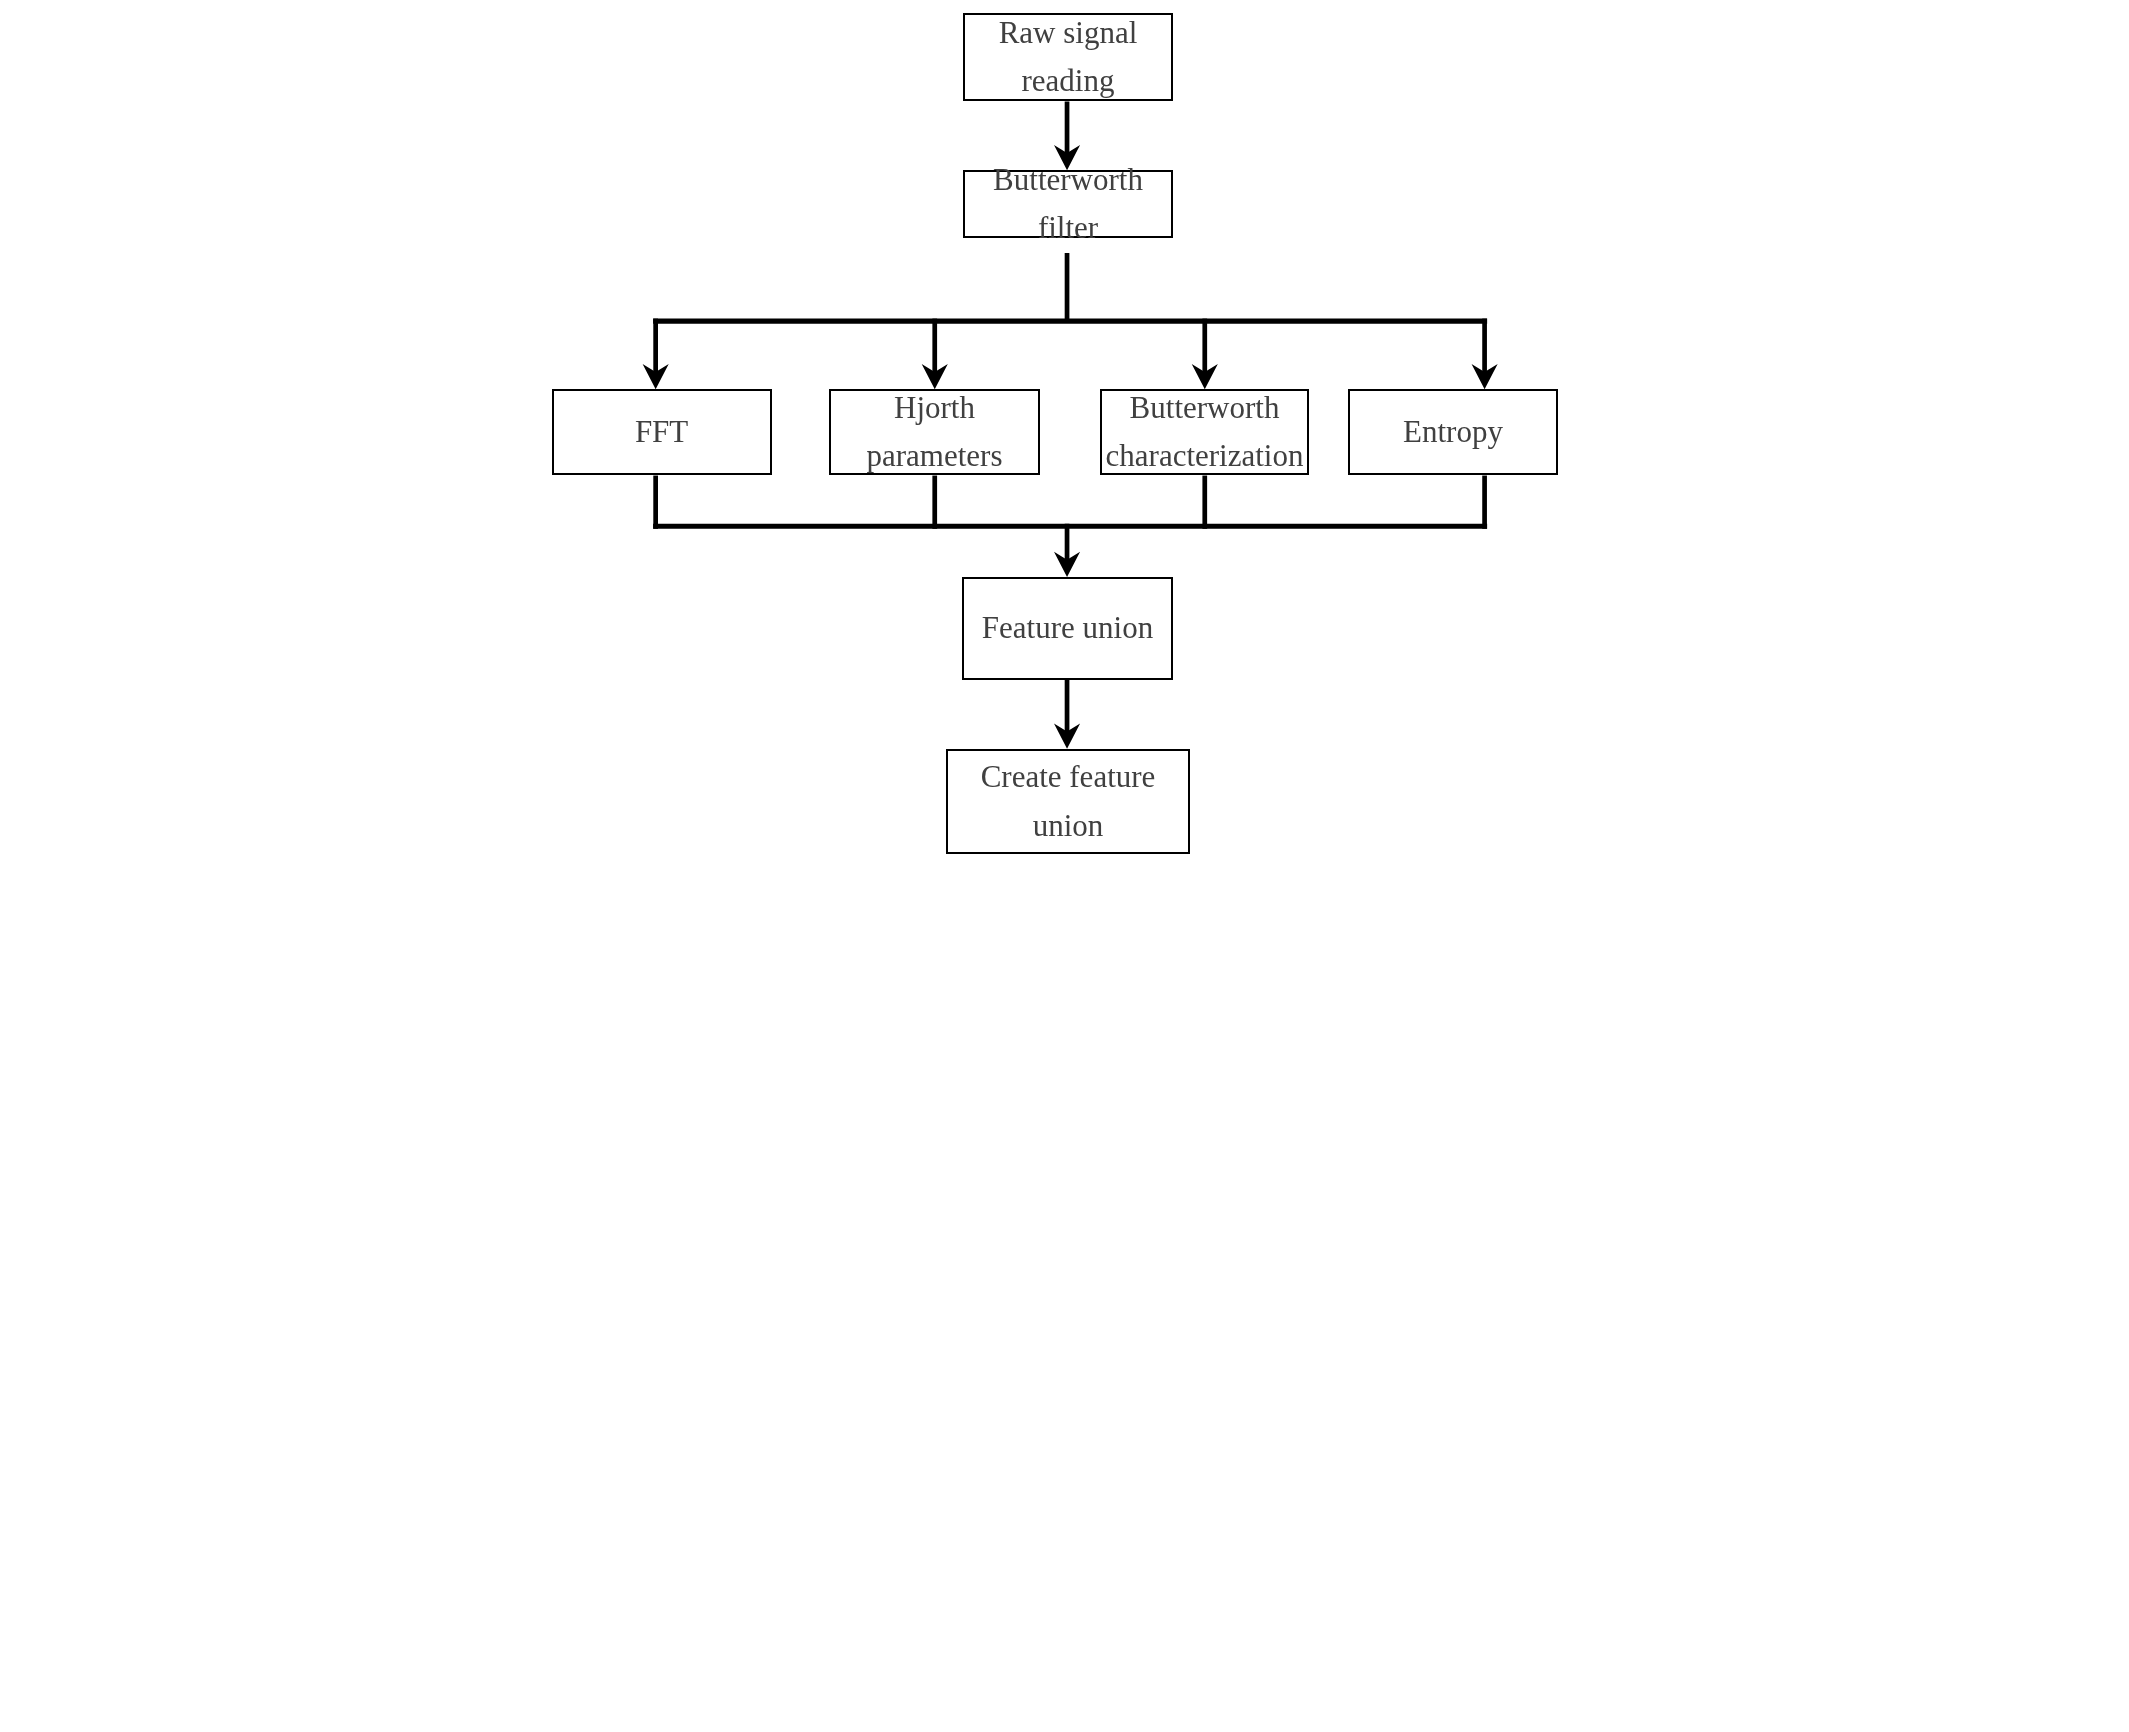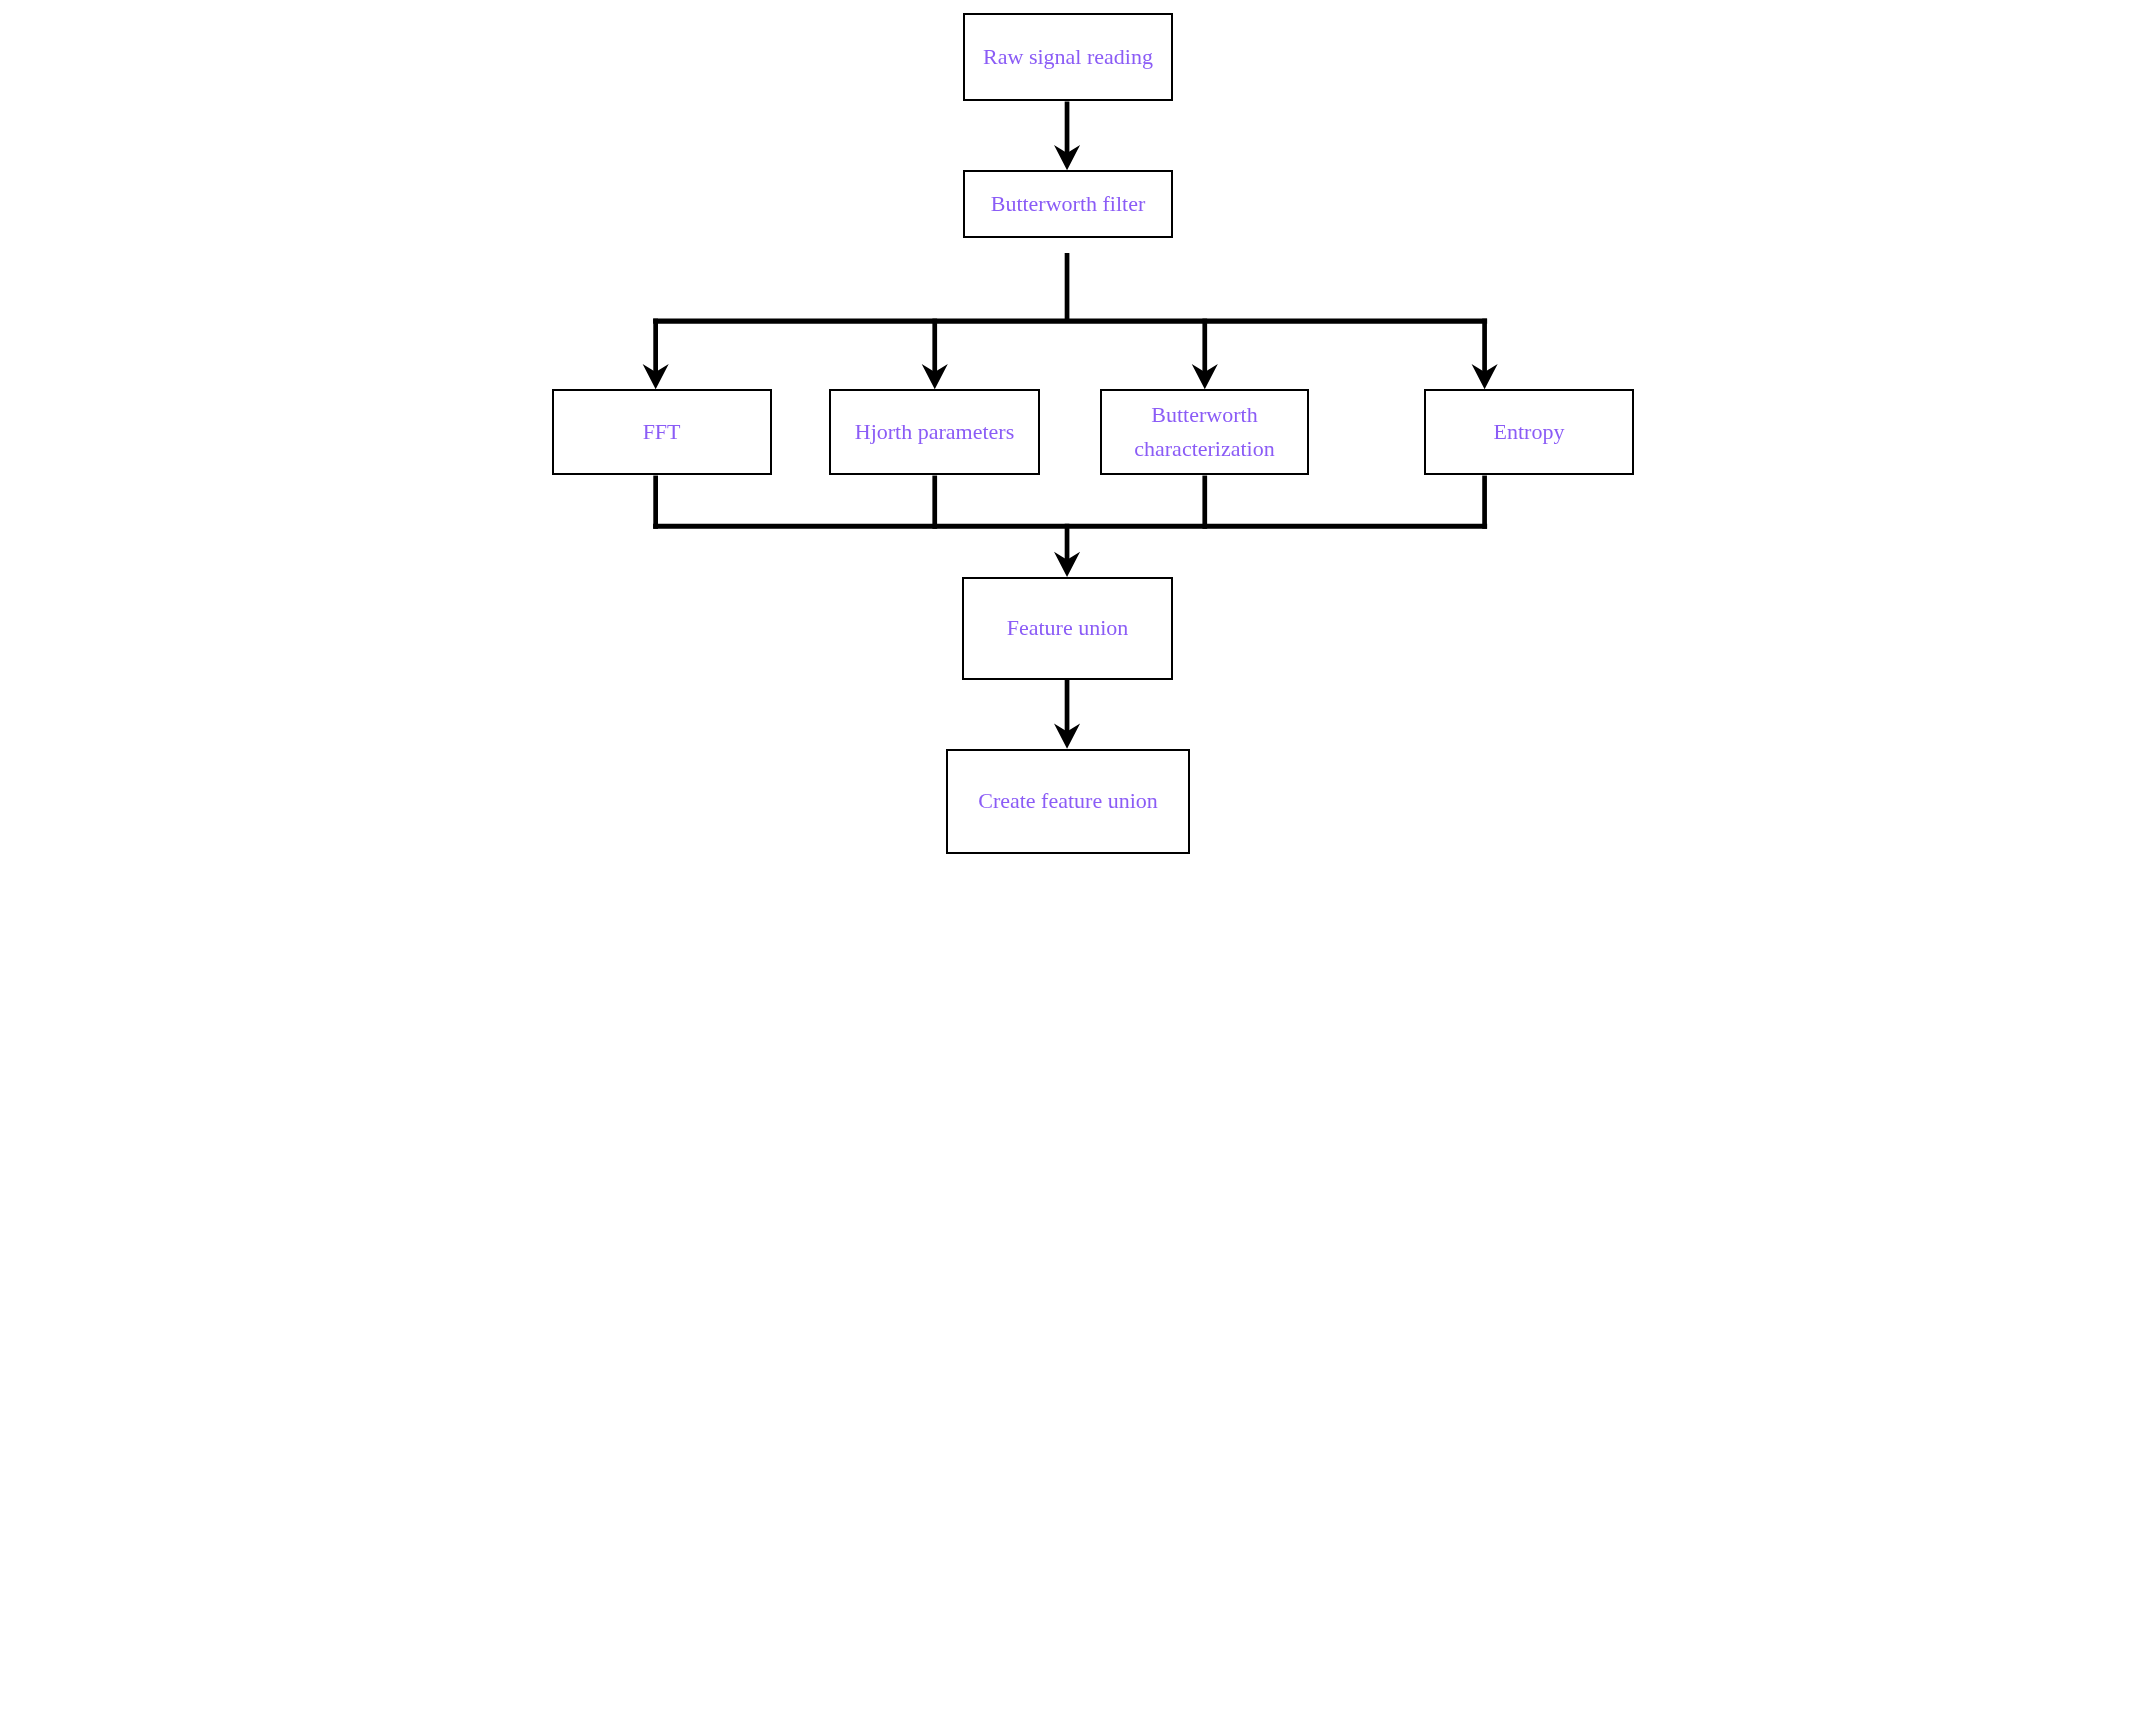--- a/index.html
+++ b/index.html
@@ -28,23 +28,23 @@
     box-sizing: border-box;
     border: 2.2px solid #000000;
     background: #ffffff;
     display: flex;
     align-items: center;
     justify-content: center;
     text-align: center;
   }
   .node-label {
     display: block;
-    font-size: 22px;
+    font-size: 31px;
     line-height: 1.55;
-    color: #8b5cf6;
+    color: #404040;
     padding: 0 10px;
   }
 </style>
 </head>
 <body>
 
 <div class="canvas">
 
   <svg id="connectors" viewBox="0 0 1469 1196" xmlns="http://www.w3.org/2000/svg">
       <line x1="738" y1="140" x2="738" y2="215" stroke="#000000" stroke-width="6.5"></line>
@@ -83,21 +83,21 @@
   </div>
 
   <div class="node" id="node-hjorth" style="left: 297px; top: 389px; width: 211px; height: 86px;">
     <span class="node-label">Hjorth parameters</span>
   </div>
 
   <div class="node" id="node-stat" style="left: 568px; top: 389px; width: 209px; height: 86px;">
     <span class="node-label">Butterworth characterization</span>
   </div>
 
-  <div class="node" id="node-entropy" style="left: 892px; top: 389px; width: 210px; height: 86px;">
+  <div class="node" id="node-entropy" style="left: 816px; top: 389px; width: 210px; height: 86px;">
     <span class="node-label">Entropy</span>
   </div>
 
   <div class="node" id="node-union" style="left: 430px; top: 577px; width: 211px; height: 103px;">
     <span class="node-label">Feature union</span>
   </div>
 
   <div class="node" id="node-file" style="left: 414px; top: 749px; width: 244px; height: 105px;">
     <span class="node-label">Create feature union</span>
   </div>

